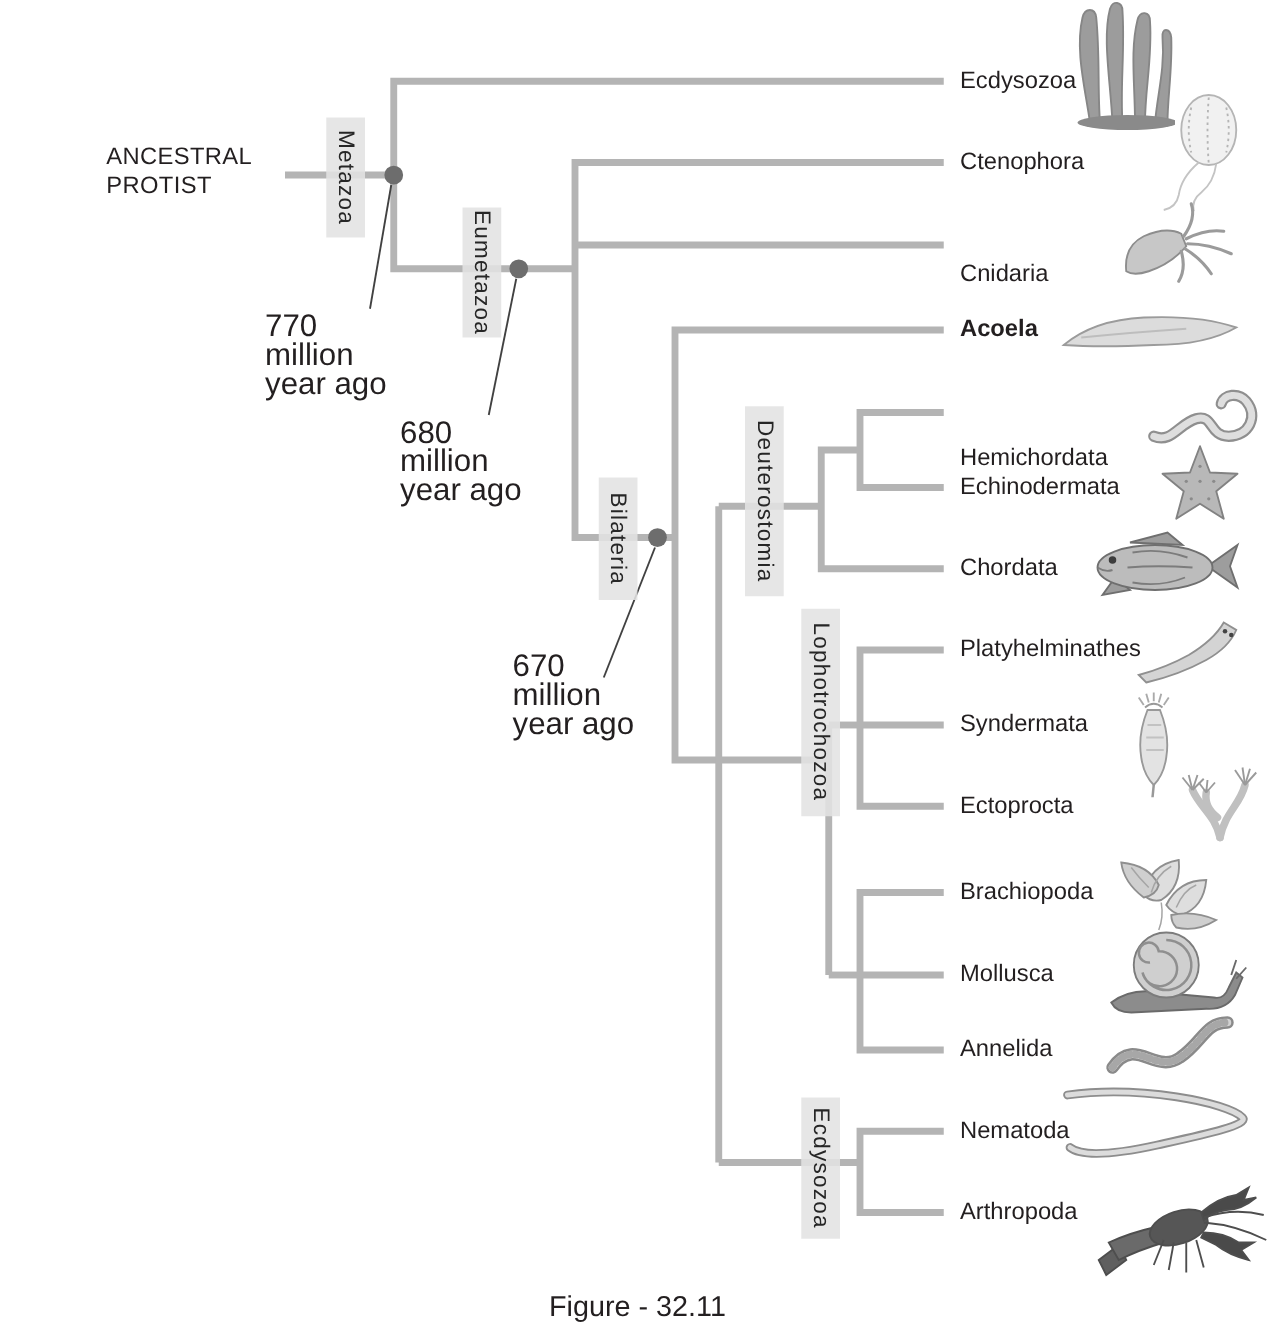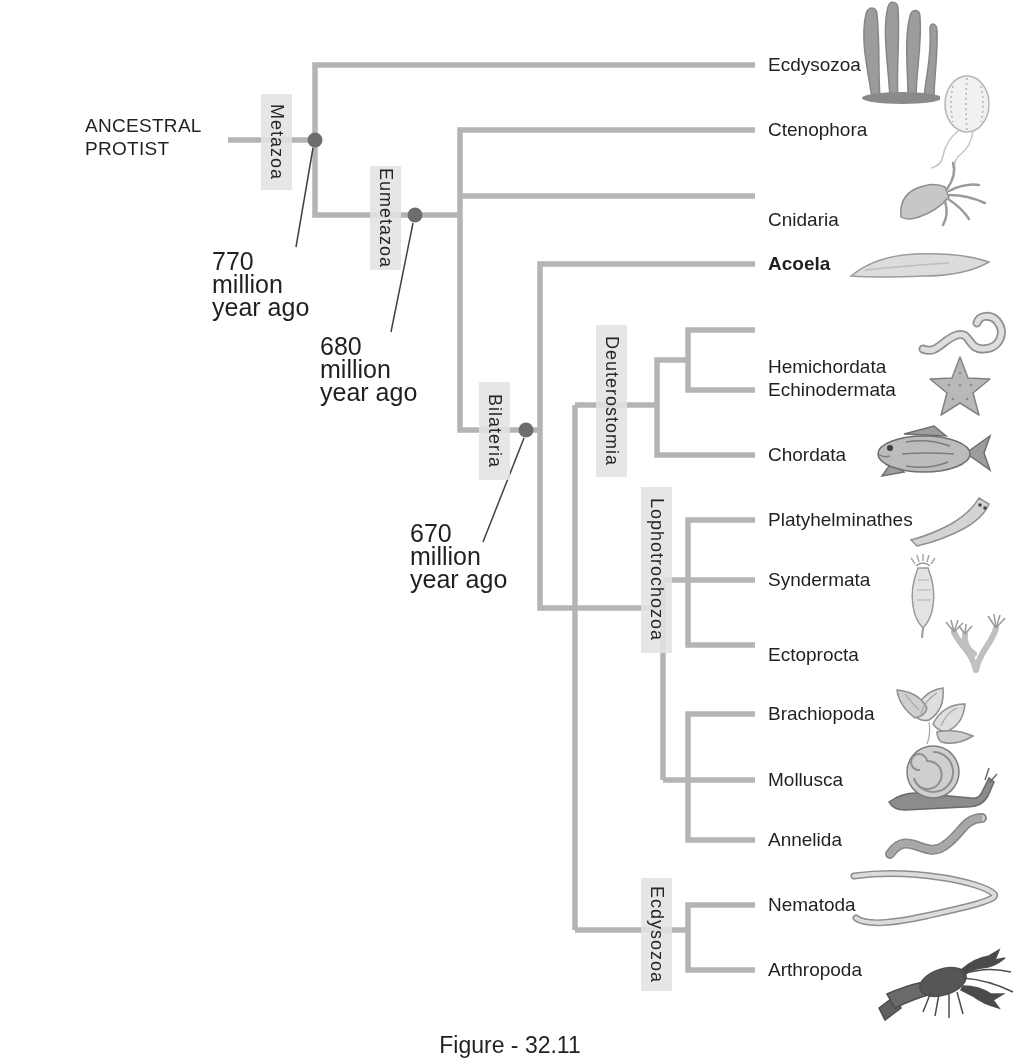--- a/index.html
+++ b/index.html
@@ -100,21 +100,21 @@
 
 <div class="taxon" style="top:52px;">Ecdysozoa</div>
 <div class="taxon" style="top:117px;">Ctenophora</div>
 <div class="taxon" style="top:183px;margin-top:24px;">Cnidaria</div>
 <div class="taxon" style="top:251px;font-weight:bold;">Acoela</div>
 <div class="taxon" style="top:317px;margin-top:37px;">Hemichordata</div>
 <div class="taxon" style="top:377px;">Echinodermata</div>
 <div class="taxon" style="top:442px;">Chordata</div>
 <div class="taxon" style="top:507px;">Platyhelminathes</div>
 <div class="taxon" style="top:567px;">Syndermata</div>
-<div class="taxon" style="top:632px;margin-top:10px;">Ectoprocta</div>
+<div class="taxon" style="top:632px;">Ectoprocta</div>
 <div class="taxon" style="top:701px;">Brachiopoda</div>
 <div class="taxon" style="top:767px;">Mollusca</div>
 <div class="taxon" style="top:827px;">Annelida</div>
 <div class="taxon" style="top:892px;">Nematoda</div>
 <div class="taxon" style="top:957px;">Arthropoda</div>
 
 <svg class="illus" style="left:850px; top:0;" width="90" height="105" viewBox="0 0 90 105">
   <g stroke="#868686" stroke-width="1.5" fill="#9c9c9c">
     <path d="M22 98 C18 70 10 40 16 14 C18 6 26 6 27 14 C30 45 28 72 30 98 Z"></path>
     <path d="M40 98 C38 62 32 30 38 7 C40 0 48 1 48 9 C50 40 46 70 48 98 Z"></path>

